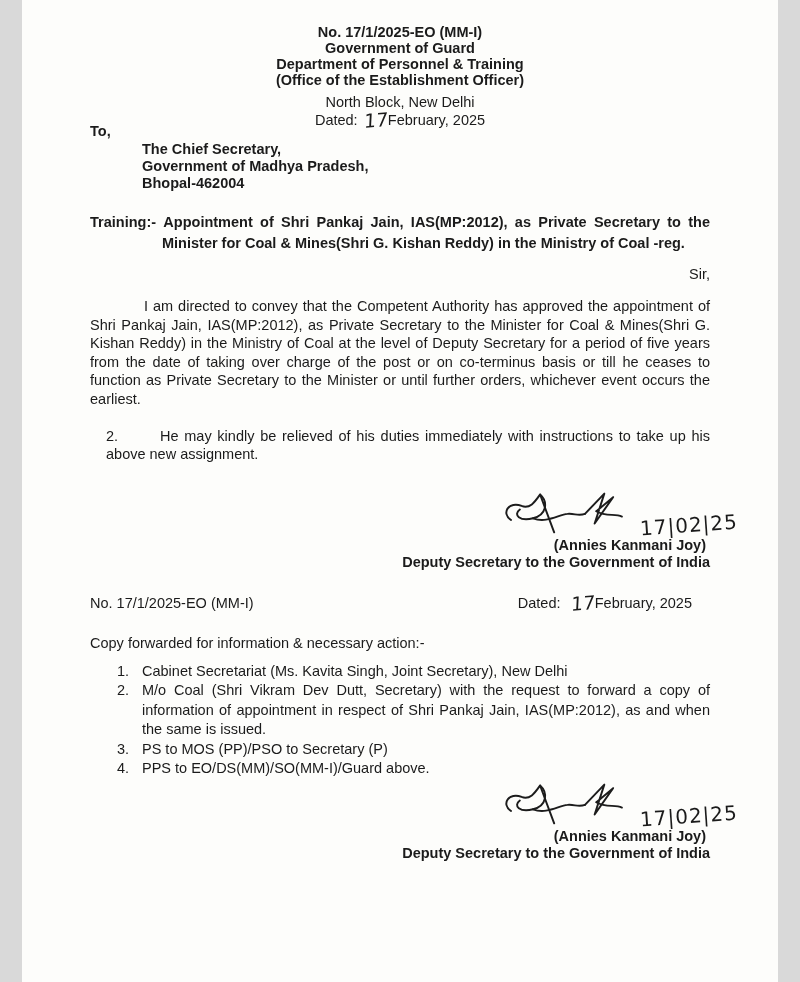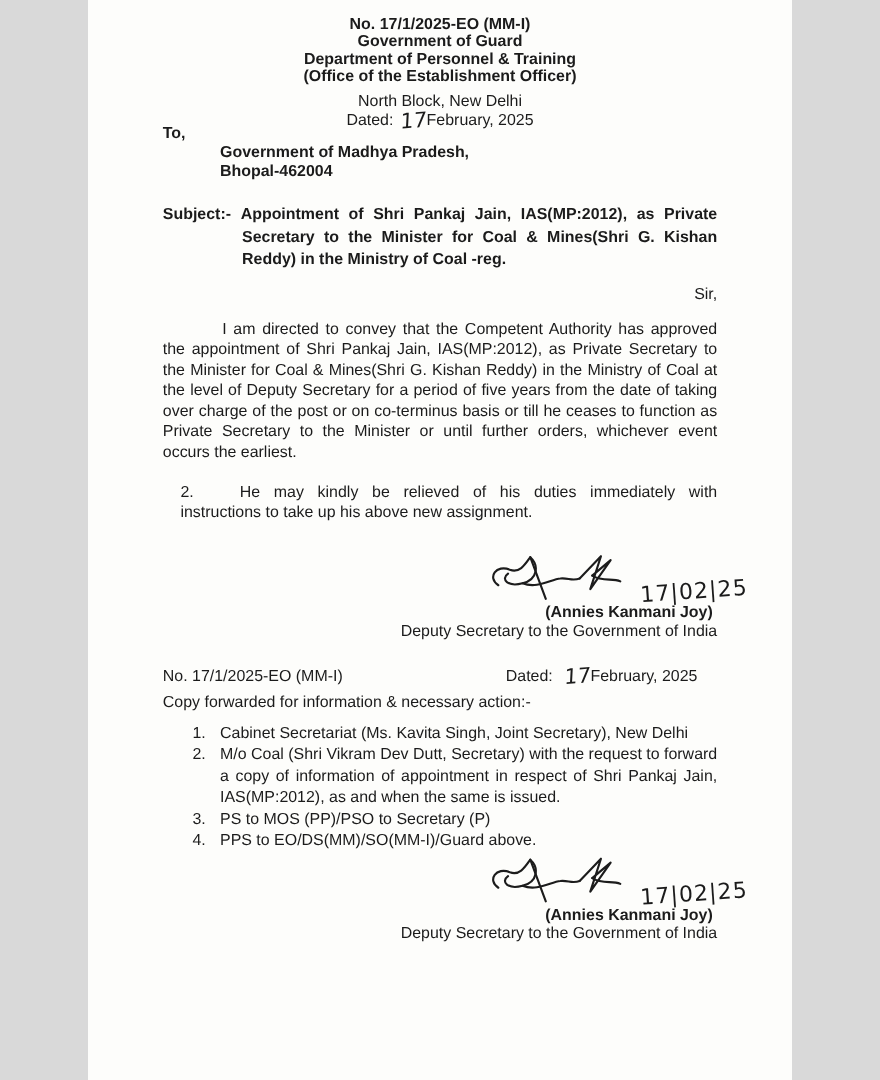--- a/index.html
+++ b/index.html
@@ -1,25 +1,25 @@
 <!DOCTYPE html>
 <html><head>
 <meta charset="utf-8">
 <style>
   html,body { margin:0; padding:0; background:#d9d9d9; }
   .page {
     position:relative;
-    width:640px; height:982px;
+    width:756px; height:982px;
     margin:0 auto;
     background:#fdfdfb;
     color:#1b1b1b;
     font-family:"Liberation Sans","DejaVu Sans",sans-serif;
     font-size:14.5px;
     box-sizing:border-box;
-    padding:14px 68px 0 68px;
+    padding:24px 68px 0 68px;
     overflow:hidden;
   }
   .header { text-align:center; font-weight:bold; line-height:16px; }
   .place-date { text-align:center; line-height:17.5px; margin-top:6px; }
   .hand {
     display:inline-block;
     font-family:"DejaVu Sans",sans-serif;
     font-size:19px; line-height:12px;
     transform:rotate(-5deg) skewX(-8deg);
     margin:0 0 0 6px; vertical-align:-2px;
@@ -41,24 +41,24 @@
     height:46px; margin-right:-28px;
   }
   .sig-svg { width:132px; height:46px; }
   .sig-date {
     display:inline-block;
     font-family:"DejaVu Sans",sans-serif;
     font-size:20px; line-height:22px; letter-spacing:1px;
     transform:rotate(-4deg); margin-left:4px;
   }
   .sig-name { font-weight:bold; line-height:17px; margin-top:1px; padding-right:4px; }
-  .sig-title { font-weight:normal; line-height:17px; }
+  .sig-title { font-weight:bold; line-height:17px; }
   .refrow { display:flex; justify-content:space-between; margin-top:24px; line-height:17px; }
   .refrow .right { margin-right:18px; }
-  .copyline { margin-top:7px; line-height:17px; }
+  .copyline { margin-top:23px; line-height:17px; }
   .dist-list { margin-top:10px; }
   .li { display:flex; line-height:19.5px; }
   .li .num { width:25px; flex-shrink:0; margin-left:27px; }
   .li .txt { flex:1; text-align:justify; }
 </style>
 </head>
 <body>
 
 <div class="page">
 
@@ -71,26 +71,27 @@
 
   <div class="place-date">
     <div>North Block, New Delhi</div>
     <div>
       <span>Dated:</span><span class="hand">17</span><span>February, 2025</span>
     </div>
   </div>
 
   <div class="to-label">To,</div>
   <div class="addr">
+    <div>The Chief Secretary,</div>
     <div>Government of Madhya Pradesh,</div>
     <div>Bhopal-462004</div>
   </div>
 
   <div class="subject">
-    <span>Subject:-</span>&nbsp;<span>Appointment of Shri Pankaj Jain, IAS(MP:2012), as Private Secretary to the Minister for Coal &amp; Mines(Shri G. Kishan Reddy) in the Ministry of Coal -reg.</span>
+    <span>Training:-</span>&nbsp;<span>Appointment of Shri Pankaj Jain, IAS(MP:2012), as Private Secretary to the Minister for Coal &amp; Mines(Shri G. Kishan Reddy) in the Ministry of Coal -reg.</span>
   </div>
 
   <div class="salutation">Sir,</div>
 
   <div class="para1">I am directed to convey that the Competent Authority has approved the appointment of Shri Pankaj Jain, IAS(MP:2012), as Private Secretary to the Minister for Coal &amp; Mines(Shri G. Kishan Reddy) in the Ministry of Coal at the level of Deputy Secretary for a period of five years from the date of taking over charge of the post or on co-terminus basis or till he ceases to function as Private Secretary to the Minister or until further orders, whichever event occurs the earliest.</div>
 
   <div class="para2">
     <span class="pnum">2.</span><span>He may kindly be relieved of his duties immediately with instructions to take up his above new assignment.</span>
   </div>
 

